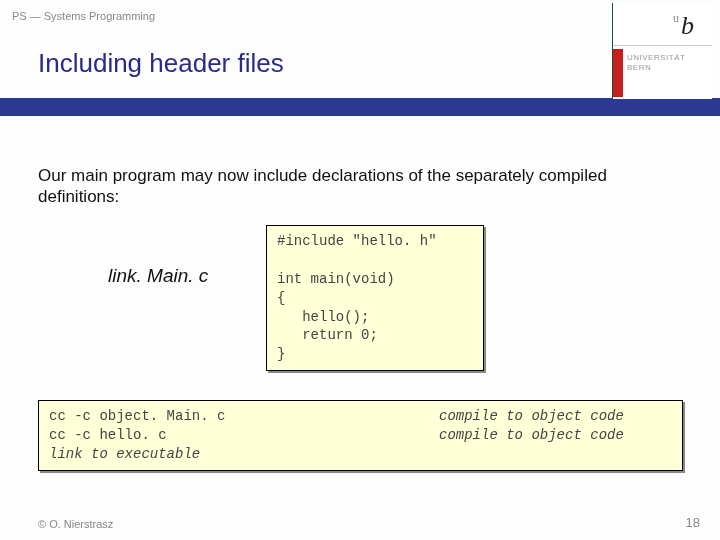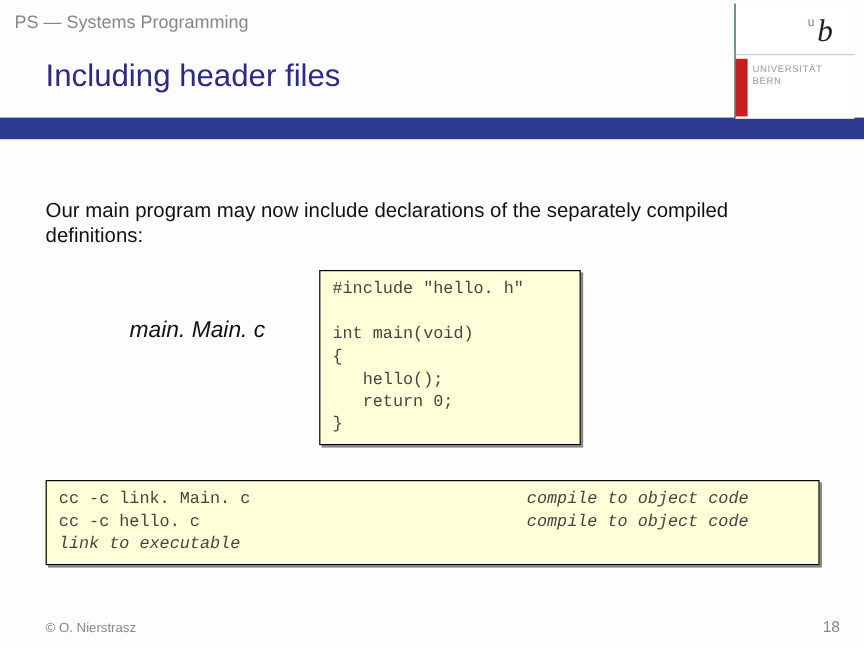--- a/index.html
+++ b/index.html
@@ -15,21 +15,21 @@
     position: absolute;
     top: 0; left: 0;
     width: 720px;
     height: 108px;
     background: #fdfdfd;
   }
   .course-label {
     position: absolute;
     top: 10px;
     left: 12px;
-    font-size: 15px;
+    font-size: 11px;
     color: #888;
   }
   .title {
     position: absolute;
     top: 48px;
     left: 38px;
     font-size: 26px;
     font-weight: normal;
     color: #2a2a8a;
   }
@@ -170,33 +170,33 @@
   </div>
   <div class="logo-line"></div>
   <div class="logo-red"></div>
   <div class="logo-text">
     <span>UNIVERSITÄT</span><br><span>BERN</span>
   </div>
 </div>
 
 <div class="body-text">Our main program may now include declarations of the separately compiled definitions:</div>
 
-<div class="file-label">main. Main. c</div>
+<div class="file-label">link. Main. c</div>
 
 <div class="code-box1">#include "hello. h"
 
 int main(void)
 {
    hello();
    return 0;
 }</div>
 
 <div class="code-box2">
   <div class="cmd-row">
-    <div class="cmd-left">cc -c link. Main. c</div>
+    <div class="cmd-left">cc -c object. Main. c</div>
     <div class="cmd-right">compile to object code</div>
   </div>
   <div class="cmd-row">
     <div class="cmd-left">cc -c hello. c</div>
     <div class="cmd-right">compile to object code</div>
   </div>
   <div class="cmd-row">
     <div class="cmd-right">link to executable</div>
   </div>
 </div>

